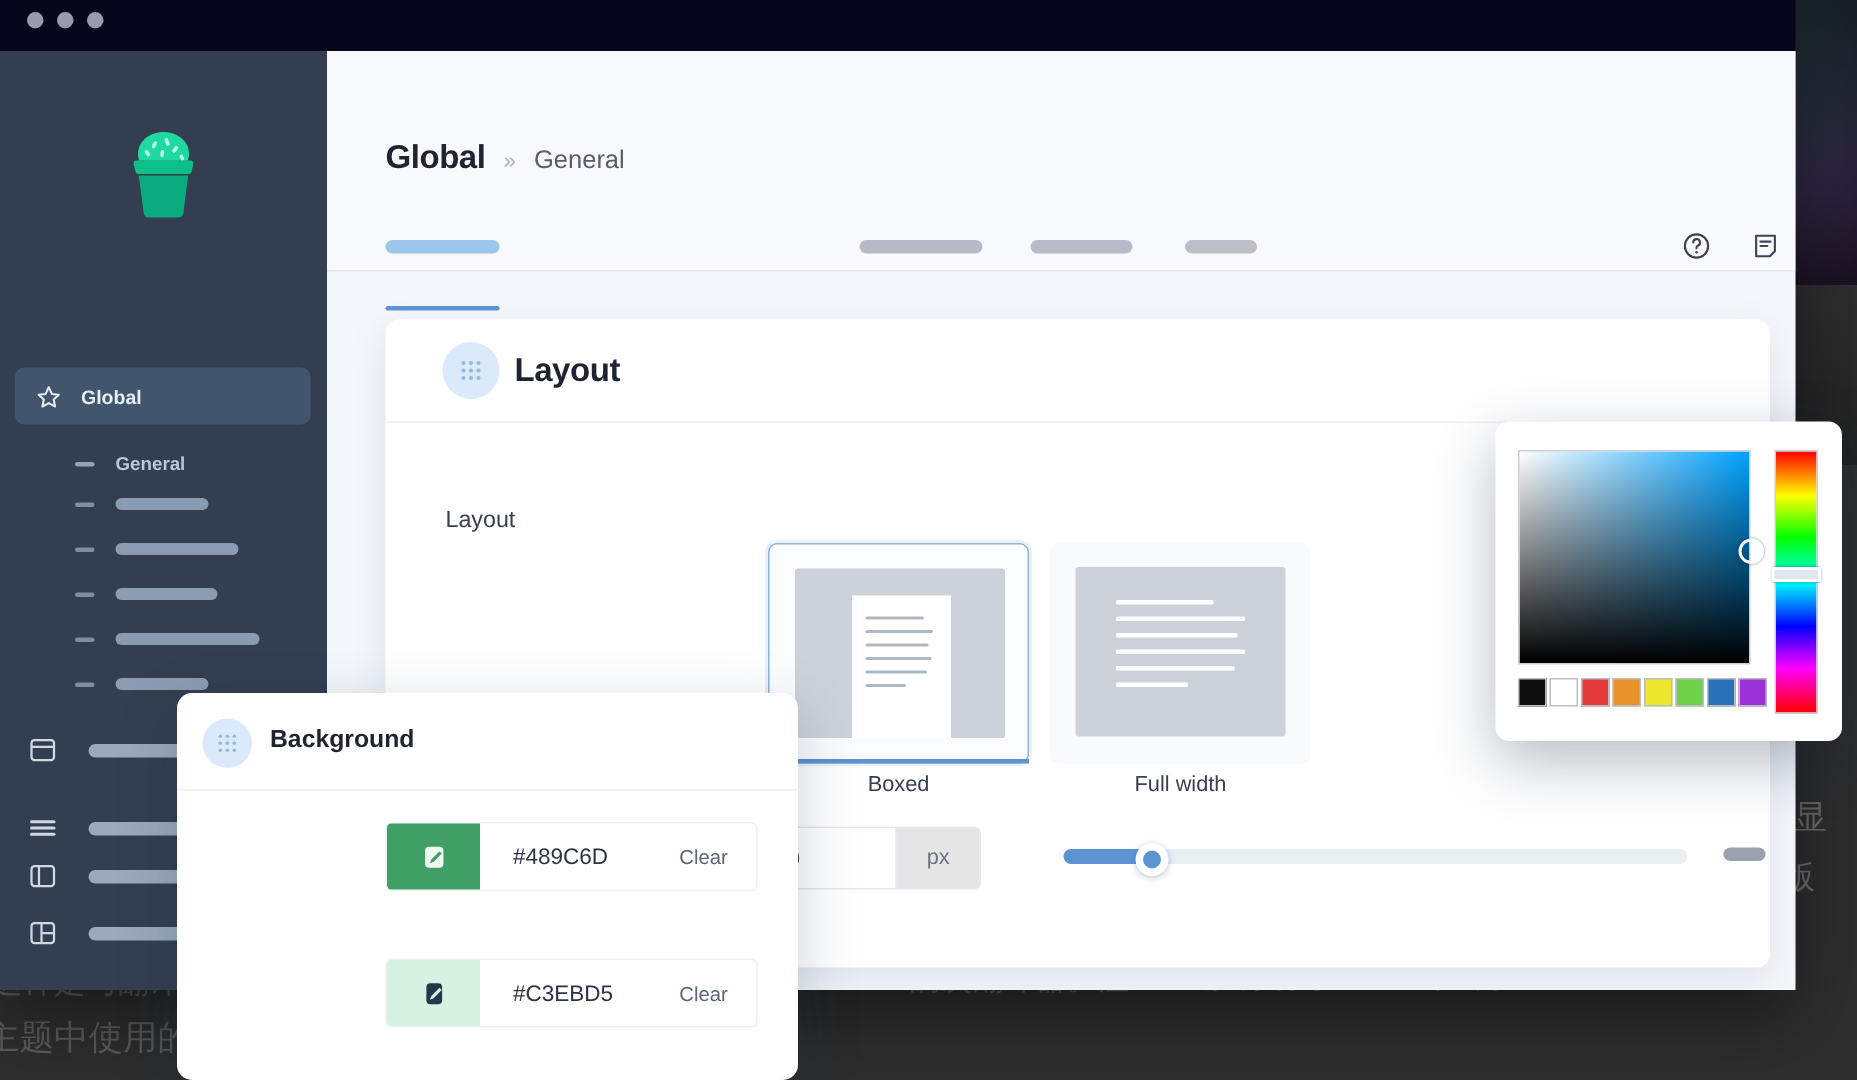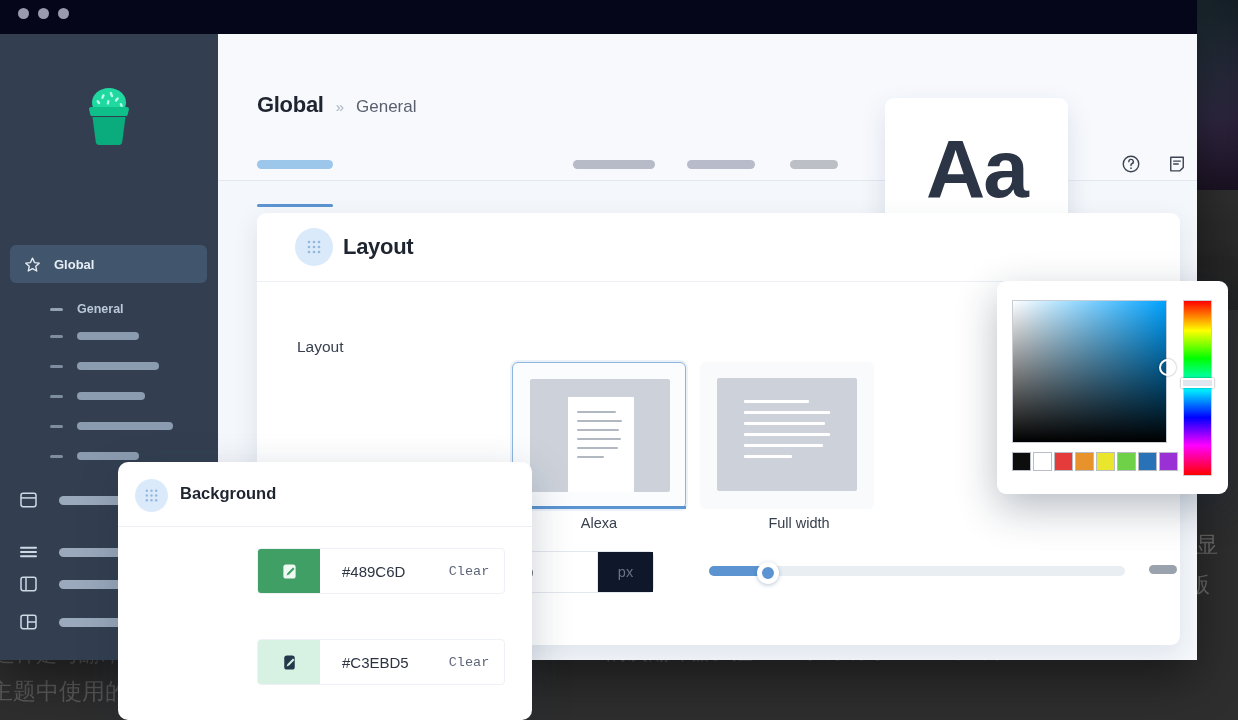--- a/index.html
+++ b/index.html
@@ -128,30 +128,30 @@
   #opt-full { left:443px; background:#f8fafc; }
 
   .thumb-outer { position:absolute; left:17px; top:16px; width:140px; height:113px; background:#cdd2da; border-radius:2px; }
   .thumb-inner {
     position:absolute; left:38px; top:18px; width:66px; height:95px; background:#fff;
     padding:14px 9px 0 9px;
   }
   .tl { height:2px; background:#b2b8c2; border-radius:1px; margin-bottom:7px; }
   .fl { height:3px; background:#fff; border-radius:1px; margin-bottom:8px; }
   .opt-label { position:absolute; top:302px; width:174px; text-align:center; font-size:14.5px; color:#37404e; }
-  #lbl-boxed { left:255px; } #lbl-full { left:455px; }
+  #lbl-boxed { left:255px; } #lbl-full { left:443px; }
 
   
   #num-field {
     position:absolute; left:255px; top:338px; width:142px; height:42px;
     border:1px solid #e3e7ee; border-radius:5px; background:#fff; display:flex;
   }
   #num-value { flex:1; display:flex; align-items:center; padding-left:12px; font-size:15px; color:#3a4350; }
   #num-unit {
-    width:56px; border-left:1px solid #e3e7ee; background:#0f172a;
+    width:56px; border-left:1px solid #e3e7ee; background:#e5e5e5;
     display:flex; align-items:center; justify-content:center; font-size:14.5px; color:#6a7384;
   }
   #slider { position:absolute; left:452px; top:352px; width:416px; height:12px; }
   #slider-track { position:absolute; left:0; top:1px; width:416px; height:10px; border-radius:5px; background:#e9eef3; }
   #slider-fill { position:absolute; left:0; top:1px; width:60px; height:10px; border-radius:5px; background:#5b94d1; }
   #slider-knob {
     position:absolute; left:48px; top:-3px; width:22px; height:22px; border-radius:50%;
     background:#5b94d1; border:5px solid #fff; box-shadow:0 1px 4px rgba(30,60,100,.30);
   }
   .endpill { position:absolute; top:352px; height:9px; border-radius:5px; background:#9aa2ad; }
@@ -178,21 +178,21 @@
   .color-field {
     position:absolute; height:46px; width:248px; border:1px solid #eef1f5; border-radius:4px;
     background:#fff; display:flex; align-items:center; overflow:hidden; z-index:31;
   }
   #field-body { left:257px; top:548px; }
   #field-content { left:257px; top:639px; }
   .swatch { width:62px; height:46px; display:flex; align-items:center; justify-content:center; flex:0 0 62px; }
   .hexval { flex:1; padding-left:22px; font-size:15px; color:#2c3442; }
   .clear-btn {
     width:70px; text-align:center; font-size:13.5px; color:#5d6679; cursor:pointer;
-    background:transparent; border:0; font-family:Liberation Mono, monospace;
+    background:transparent; border:0; font-family:Liberation Sans, sans-serif;
   }
 
   
   #picker {
     position:absolute; left:997px; top:281px; width:231px; height:213px;
     background:#fff; border-radius:9px; box-shadow:0 14px 40px rgba(20,35,60,.30);
     z-index:40;
   }
   #sv-area {
     position:absolute; left:15px; top:19px; width:155px; height:143px;
@@ -339,25 +339,20 @@
       <span id="crumb-sep">»</span>
       <span id="crumb-leaf">General</span>
     </div>
 
     <div class="tabpill" style="left:39px;width:76px;background:#9cc6ea;"></div>
     <div class="tabpill" style="left:355px;width:82px;background:#b7bbc7;"></div>
     <div class="tabpill" style="left:469px;width:68px;background:#b8bcca;"></div>
     <div class="tabpill" style="left:572px;width:48px;background:#bcbfc5;"></div>
     <div id="tab-underline"></div>
 
-    <div id="font-card">
-      <div id="font-aa">Aa</div>
-      <div id="font-name">Roboto Bold</div>
-      <div id="font-sub">Content</div>
-    </div>
 
     <span id="icon-help">
       <svg width="20" height="20" viewBox="0 0 24 24" fill="none" stroke="#3c4452" stroke-width="1.7">
         <circle cx="12" cy="12" r="9.3"></circle>
         <path d="M9.4 9.2a2.7 2.7 0 1 1 3.6 2.5c-.7.3-1 .9-1 1.6v.4" stroke-linecap="round"></path>
         <circle cx="12" cy="17" r="1" fill="#3c4452" stroke="none"></circle>
       </svg>
     </span>
 
     <span id="icon-note">
@@ -408,21 +403,21 @@
             <div class="fl" style="width:76%"></div>
             <div class="fl" style="width:100%"></div>
             <div class="fl" style="width:94%"></div>
             <div class="fl" style="width:100%"></div>
             <div class="fl" style="width:92%"></div>
             <div class="fl" style="width:56%"></div>
           </div>
         </div>
       </div>
 
-      <div class="opt-label" id="lbl-boxed">Alexa</div>
+      <div class="opt-label" id="lbl-boxed">Boxed</div>
       <div class="opt-label" id="lbl-full">Full width</div>
 
       <div id="num-field">
         <div id="num-value">0</div>
         <div id="num-unit">px</div>
       </div>
 
       <div id="slider">
         <div id="slider-track"></div>
         <div id="slider-fill"></div>

